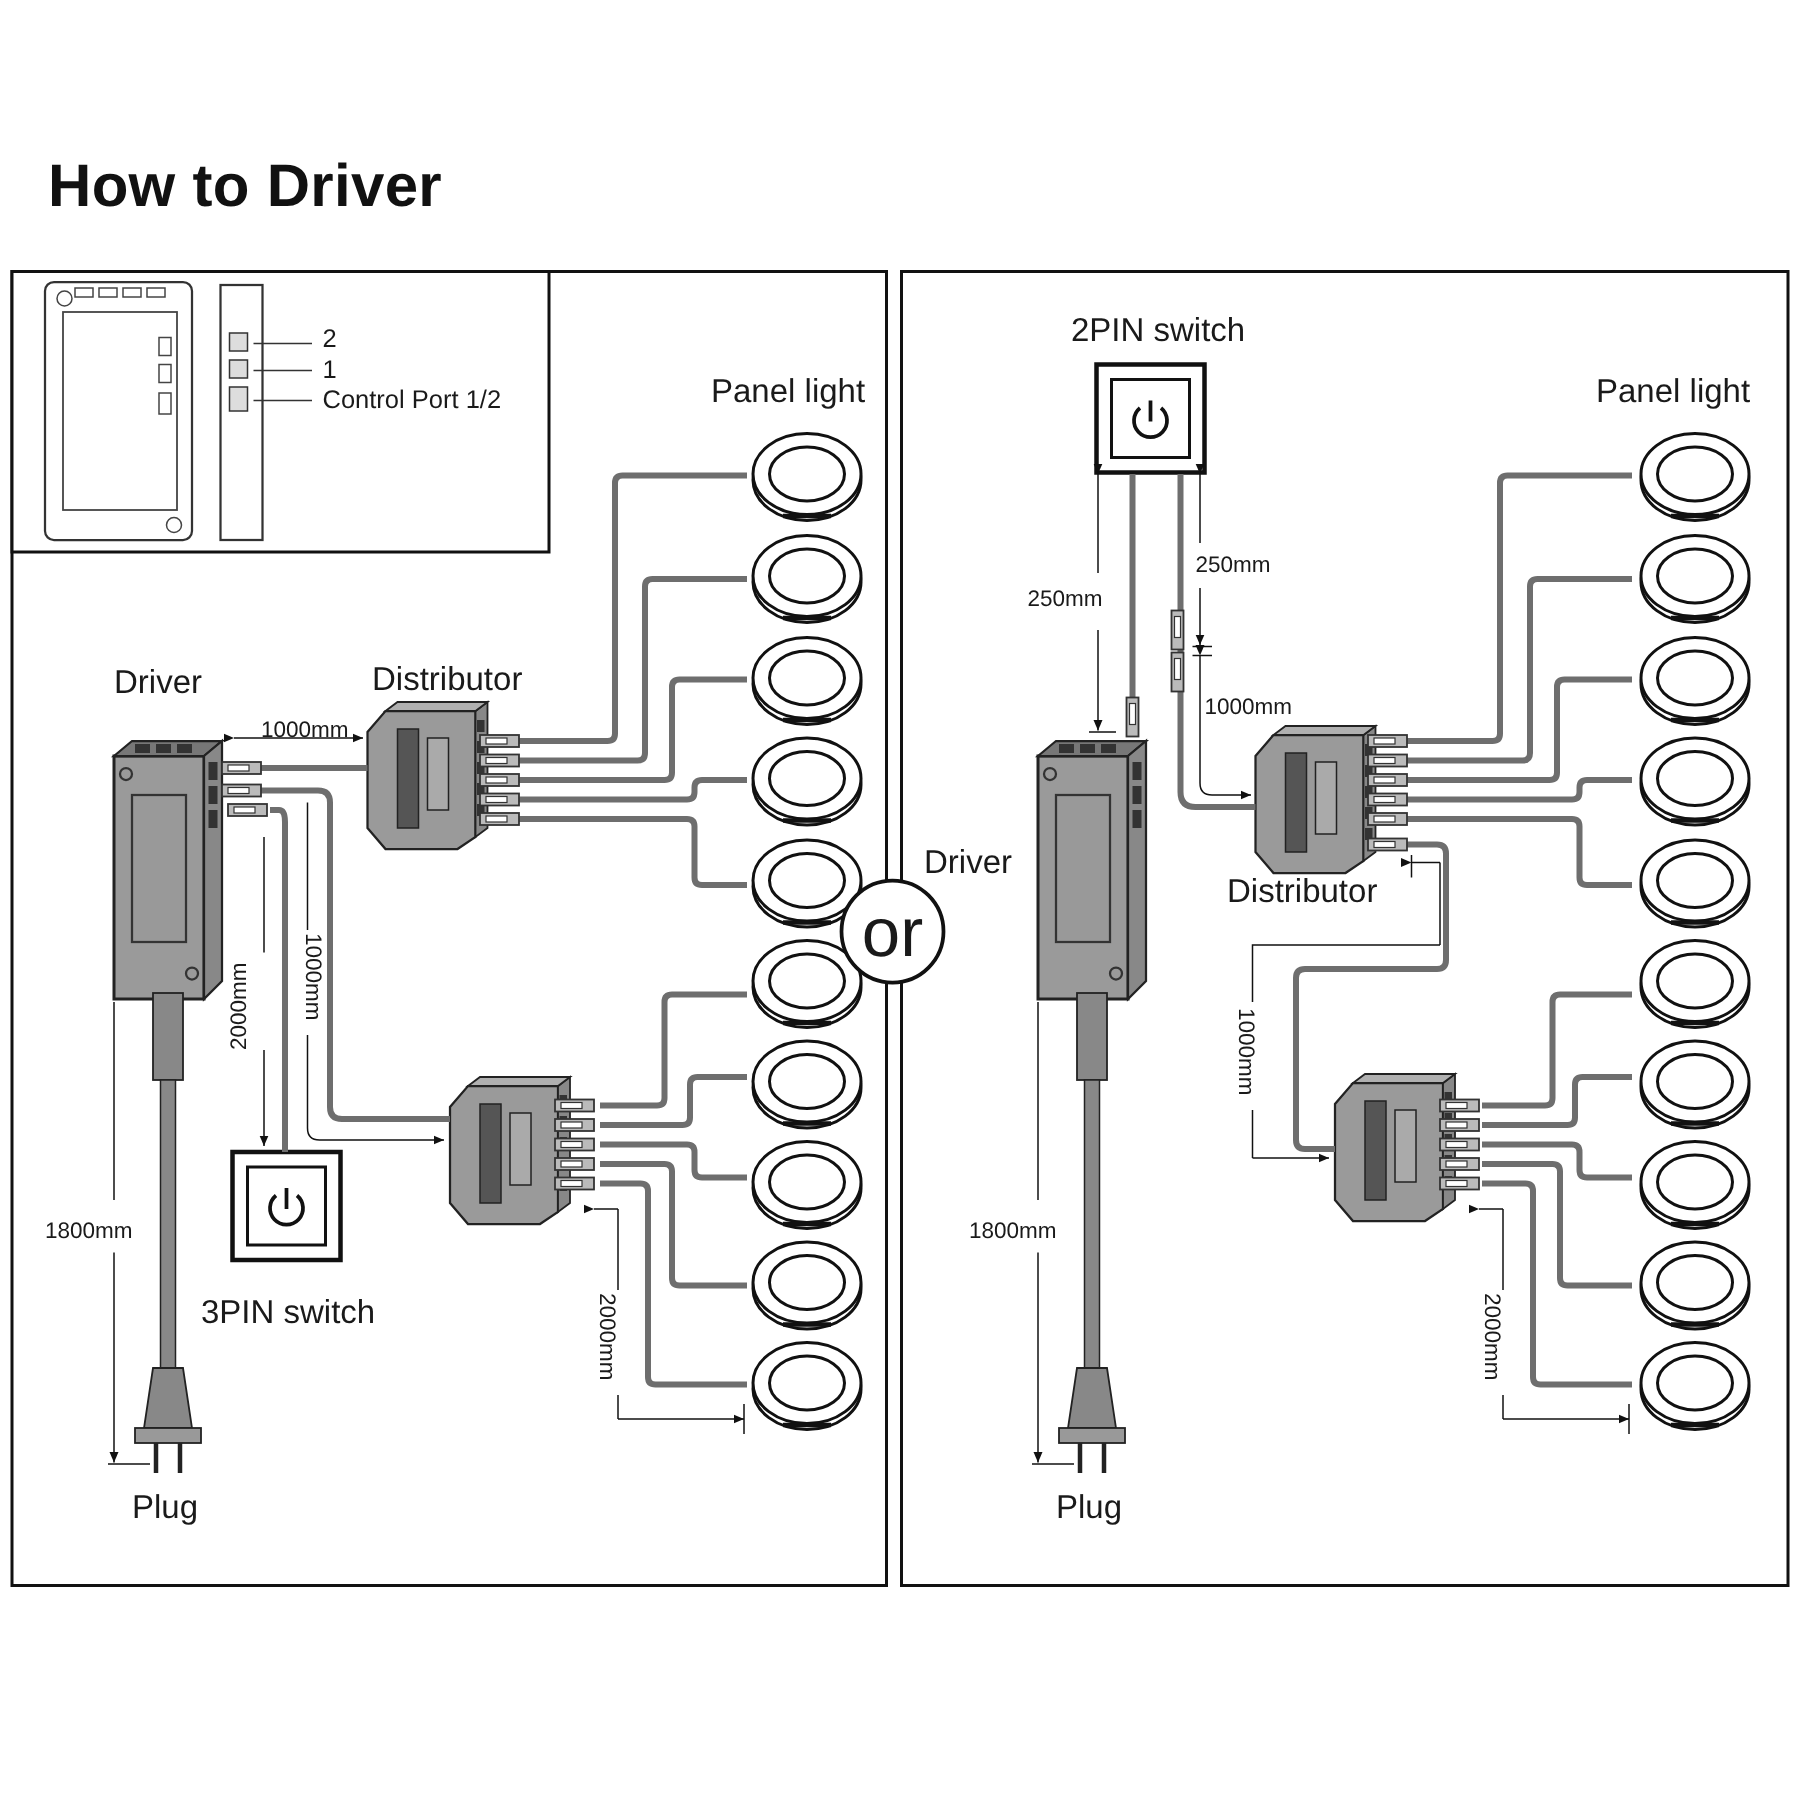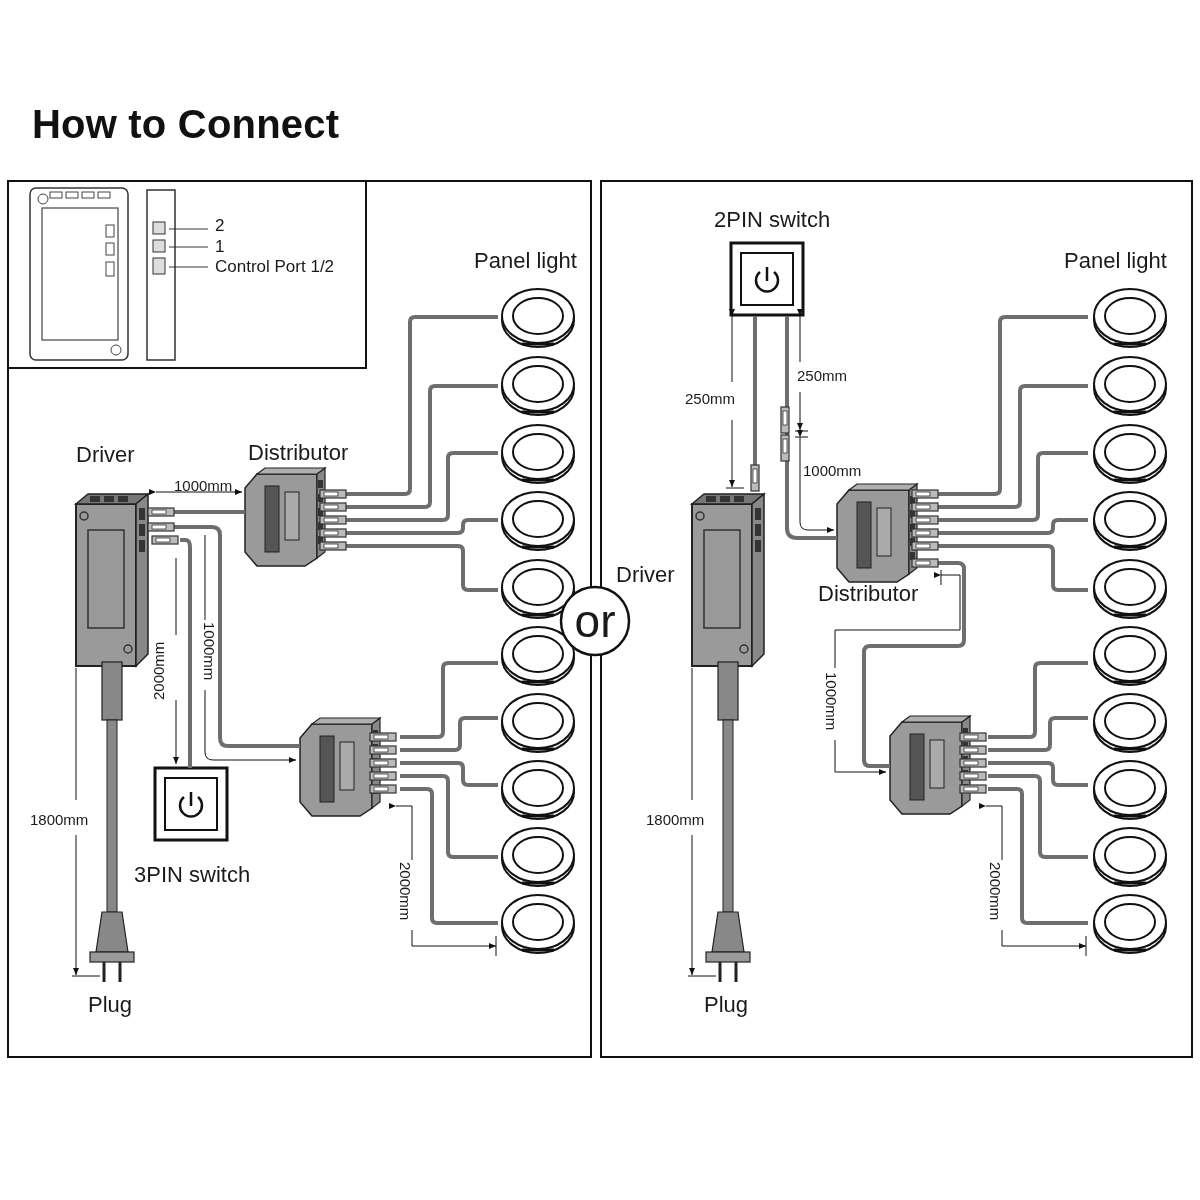--- a/index.html
+++ b/index.html
@@ -8,21 +8,21 @@
   svg { position:absolute; left:0; top:0; }
   .lbl { font-family:"Liberation Sans", sans-serif; fill:#1a1a1a; }
   .l22 { font-size:22px; }
   .l17 { font-size:17px; }
   .l15 { font-size:15px; }
   .l46 { font-size:46px; }
 </style>
 </head>
 <body>
 
-<h1 id="title">How to Connect</h1>
+<h1 id="title">How to Driver</h1>
 
 <svg width="1200" height="1200" viewBox="0 0 1200 1200">
   <defs>
 
     <g id="panel-light">
       <ellipse cx="0" cy="4" rx="36" ry="27" fill="#fff" stroke="#111" stroke-width="2"></ellipse>
       <ellipse cx="0" cy="0" rx="36" ry="27" fill="#fff" stroke="#111" stroke-width="2"></ellipse>
       <ellipse cx="0" cy="0" rx="25" ry="18" fill="#fff" stroke="#111" stroke-width="2"></ellipse>
       <path d="M-16 28 h32" stroke="#111" stroke-width="3"></path>
     </g>

